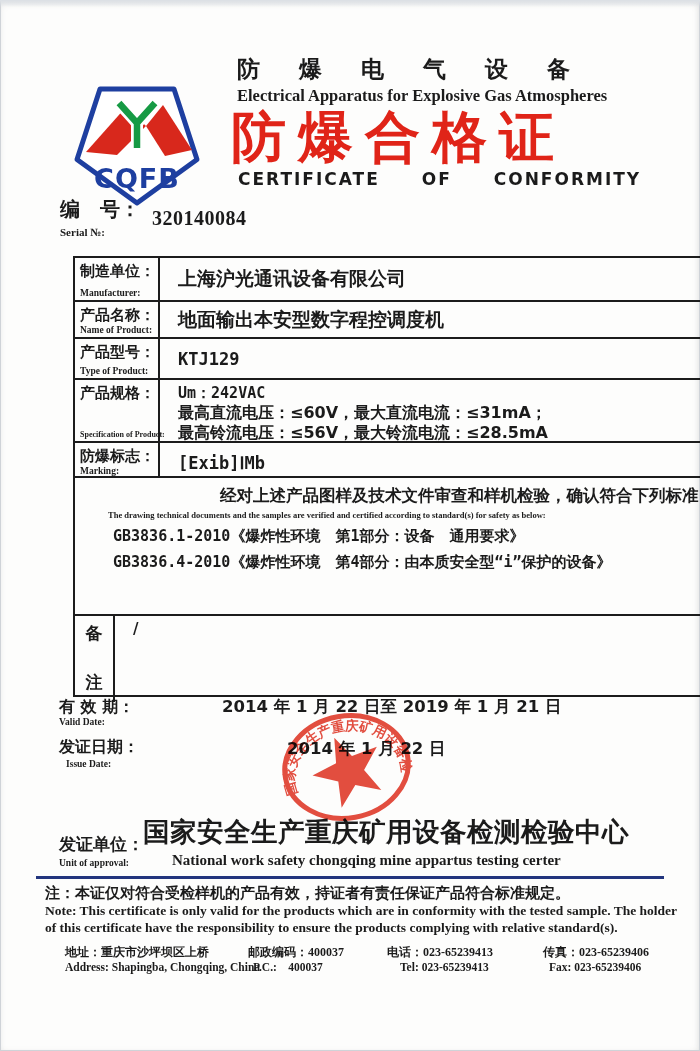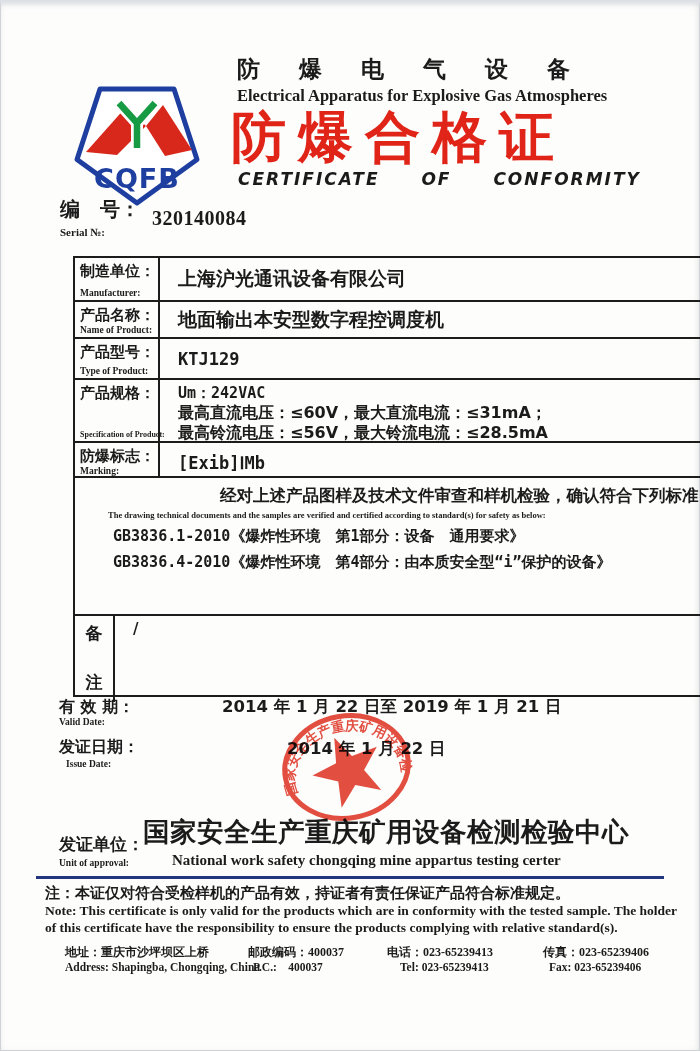--- a/index.html
+++ b/index.html
@@ -14,21 +14,21 @@
     box-shadow:inset 0 0 0 1px #cfd3d8, inset -3px 0 6px rgba(0,0,0,.05), inset 0 4px 6px rgba(120,130,140,.18);
   }
   .abs{position:absolute;}
   .serif{font-family:"Liberation Serif", serif;}
   .mono{font-family:"DejaVu Sans Mono", monospace;}
 
   
   .hdr-zh{left:237px; top:54px; font-size:23px; font-weight:700; letter-spacing:39px; white-space:nowrap;}
   .hdr-en{left:237px; top:86px; font-size:16.5px; font-weight:700; white-space:nowrap;}
   .cert-zh{left:231px; top:101px; font-size:55px; font-weight:900; color:var(--red); letter-spacing:12px; white-space:nowrap;}
-  .cert-en{left:238px; top:169px; font-size:17px; font-weight:800; letter-spacing:2px; word-spacing:34px; white-space:nowrap;font-style:italic;}
+  .cert-en{left:238px; top:169px; font-size:17px; font-weight:800; letter-spacing:2px; word-spacing:34px; white-space:nowrap;}
   .serial-zh{left:60px; top:196px; font-size:20px; font-weight:700;}
   .serial-en{left:60px; top:226px; font-size:11px; font-weight:700;}
   .serial-val{left:152px; top:207px; font-size:20px; font-weight:600; letter-spacing:.5px;}
 
   
   .cert-table{left:57px; top:256px; width:644px; height:441px; border:2px solid var(--border); box-sizing:border-box; background:transparent;margin-left:16px;}
   .trow{display:flex; box-sizing:border-box; border-bottom:2px solid var(--border);}
   .trow:last-child{border-bottom:none;}
   .tlabel{width:85px; box-sizing:border-box; border-right:2px solid var(--border); padding:4px 2px 2px 5px; display:flex; flex-direction:column; justify-content:space-between;}
   .tlabel .zh{font-size:15px; font-weight:700; white-space:nowrap;}

